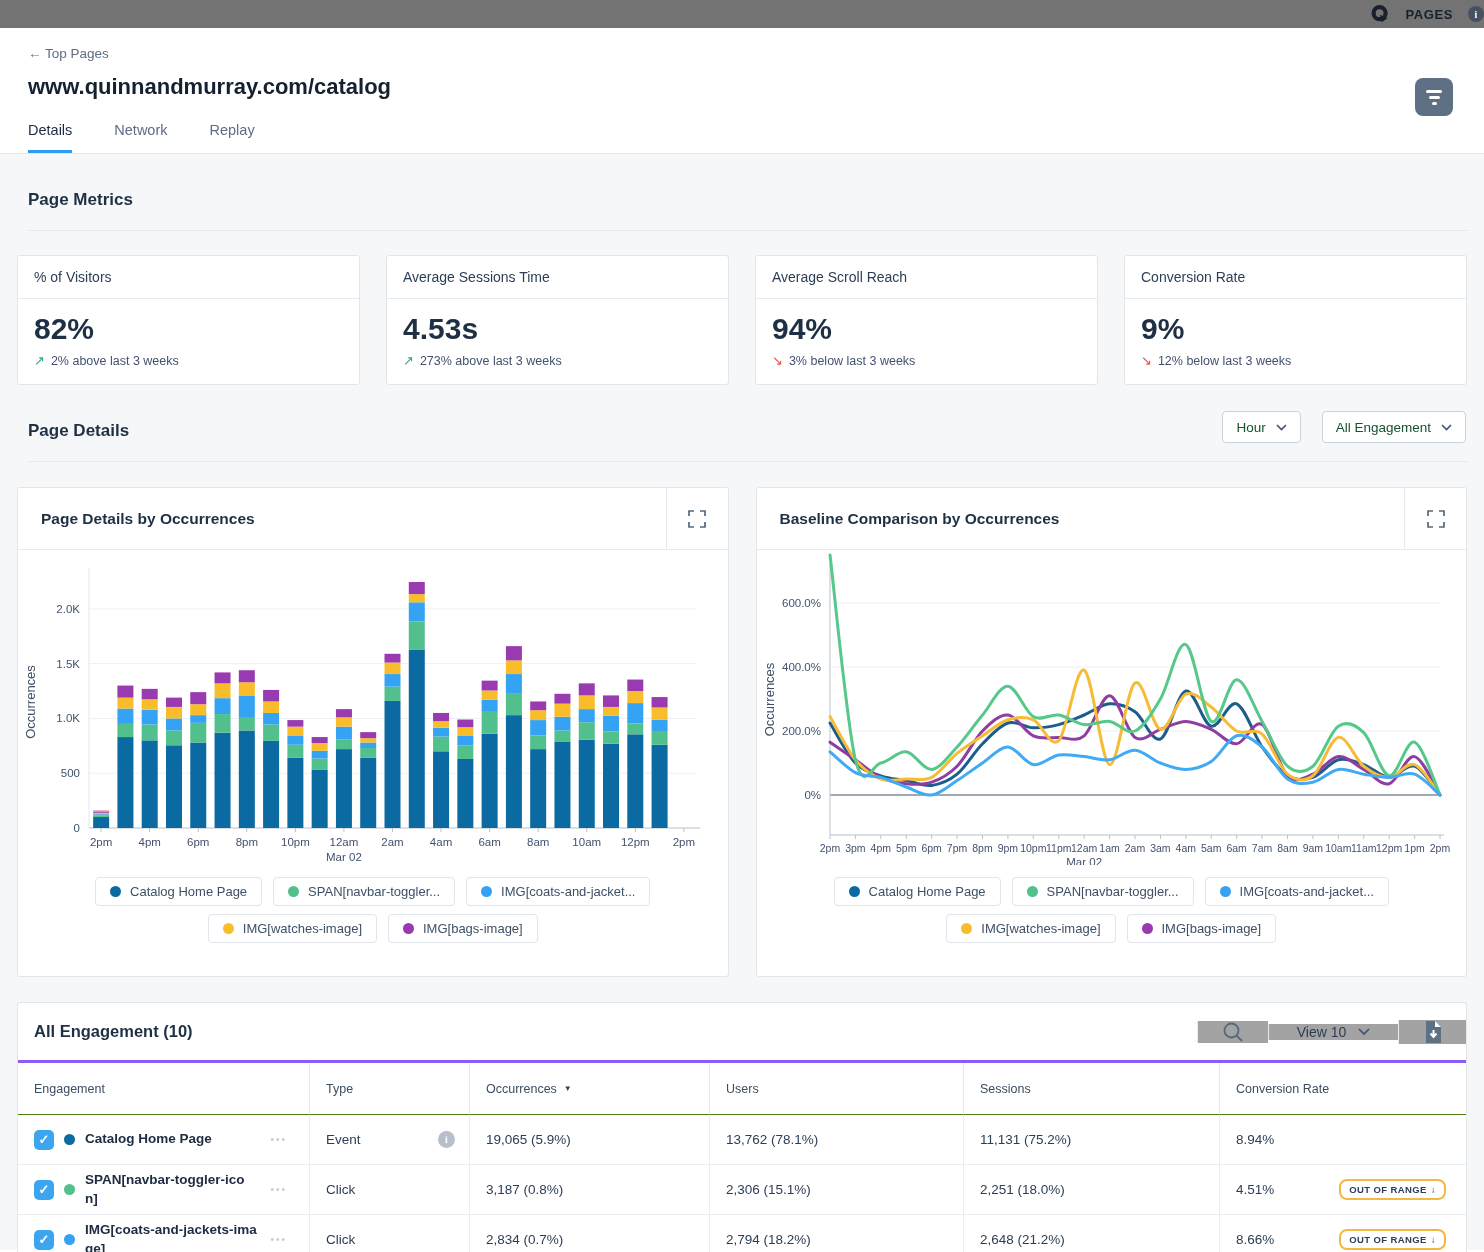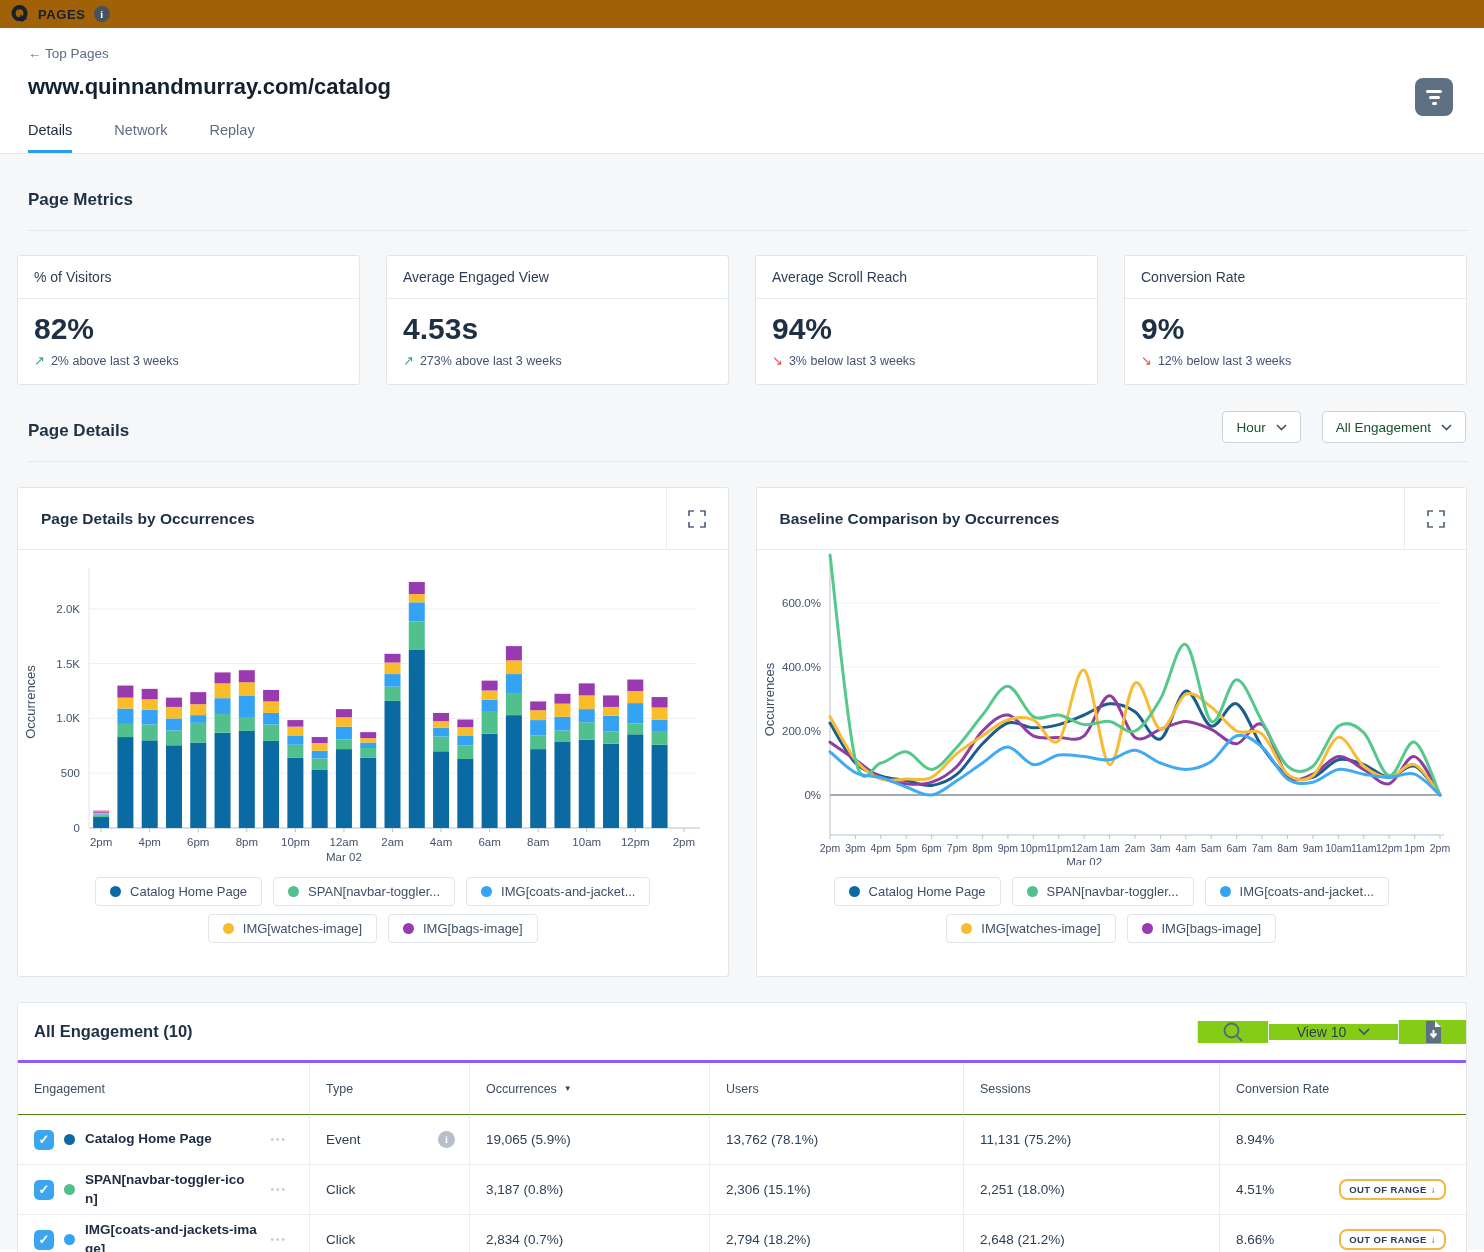--- a/index.html
+++ b/index.html
@@ -1,20 +1,20 @@
 <!DOCTYPE html>
 <html><head>
 <meta charset="utf-8">
 <style>
   * { margin:0; padding:0; box-sizing:border-box; }
   html,body { width:1484px; height:1252px; overflow:hidden; background:#fff;
     font-family:"Liberation Sans", sans-serif; color:#1e2f45; }
 
   
-  .appbar { height:28px; display:flex; align-items:center; padding-left:10px; gap:8px; background:#a16207; }
+  .appbar { height:28px; display:flex; align-items:center; padding-left:10px; gap:15px; background:#737373;justify-content:flex-end; }
   .applogo { width:20px; height:20px; }
   .appname { font-size:13px; font-weight:bold; letter-spacing:.6px; color:#17212e; }
   .info-dot { width:16px; height:16px; border-radius:50%; background:#46525f; color:#fff;
     font-size:10px; font-weight:bold; display:flex; align-items:center; justify-content:center; font-family:"Liberation Serif",serif;}
 
   
   .pagehead { position:relative; padding:18px 0 0 28px; background:#fff; border-bottom:1px solid #e5e9ee; }
   .backlink { font-size:13.5px; color:#5e6c84; cursor:pointer; }
   .page-title { margin-top:13px; font-size:22px; font-weight:bold; color:#15212f; }
   .filter-btn { position:absolute; right:31px; top:50px; width:38px; height:38px; border-radius:8px;
@@ -52,21 +52,21 @@
   .expand-btn { width:62px; border-left:1px solid #e7ebef; display:flex; align-items:center; justify-content:center; cursor:pointer; background:#fff; border-top:none;border-right:none;border-bottom:none; }
   .legend { display:flex; justify-content:center; gap:11px; margin-top:8px; flex-wrap:nowrap; }
   .chip { display:flex; align-items:center; gap:9px; background:#fff; border:1px solid #dfe5ea; border-radius:4px;
     padding:6px 14px; font-size:13px; color:#3e5066; cursor:pointer; white-space:nowrap; }
   .chip .dot { width:11px; height:11px; border-radius:50%; flex:none; }
 
   
   .tcard { background:#fff; border:1px solid #e0e6ea; border-bottom:none; border-radius:3px 3px 0 0; margin:25px 17px 0 17px; }
   .t-toolbar { height:60px; display:flex; align-items:center; border-bottom:3px solid #8b5cf6; }
   .t-title { flex:1; display:flex; align-items:center; padding-left:16px; font-size:16.5px; font-weight:bold; color:#1e3044; }
-  .tool-cell { display:flex; align-items:center; justify-content:center; border-left:1px solid #e7ebef; cursor:pointer; background:#84cc16; }
+  .tool-cell { display:flex; align-items:center; justify-content:center; border-left:1px solid #e7ebef; cursor:pointer; background:#a3a3a3; }
   .tool-search { width:71px; } .tool-view { width:130px; gap:12px; font-size:14px; color:#2c3e55; } .tool-dl { width:68px; }
   .tgrid { display:grid; grid-template-columns:292px 160px 240px 254px 256px 1fr; }
   .th { height:52px; display:flex; align-items:center; padding-left:16px; font-size:12.5px; color:#3b4d63;
     border-right:1px solid #e7ebef; border-bottom:1px solid #4d7c0f; }
   .th:last-child, .td:last-child { border-right:none; }
   .sort-caret { margin-left:7px; font-size:8px; color:#33465c; }
   .td { min-height:50px; display:flex; align-items:center; padding:6px 0 6px 16px; font-size:13.5px; color:#2c3e55;
     border-right:1px solid #eaeef2; border-bottom:1px solid #eaeef2; }
   .td-name { gap:10px; padding-right:10px; }
   .cbx { width:20px; height:20px; border-radius:5px; background:#3ca5ef; color:#fff; font-size:13px; font-weight:bold;
@@ -119,21 +119,21 @@
         <div class="mcard-title">% of Visitors</div>
         <div class="mcard-body">
           <div class="mcard-value">82%</div>
           <div class="mcard-delta">
             <span class="arrow-up">↗</span>
             <span>2% above last 3 weeks</span>
           </div>
         </div>
       </div>
       <div class="mcard">
-        <div class="mcard-title">Average Engaged View</div>
+        <div class="mcard-title">Average Sessions Time</div>
         <div class="mcard-body">
           <div class="mcard-value">4.53s</div>
           <div class="mcard-delta">
             <span class="arrow-up">↗</span>
             <span>273% above last 3 weeks</span>
           </div>
         </div>
       </div>
       <div class="mcard">
         <div class="mcard-title">Average Scroll Reach</div>

